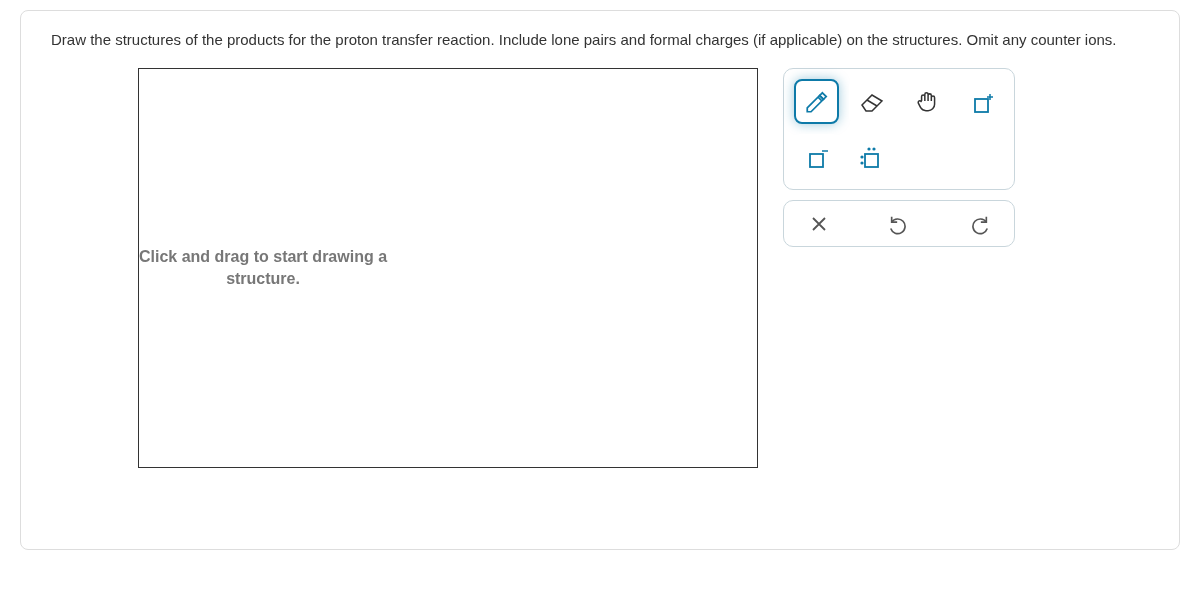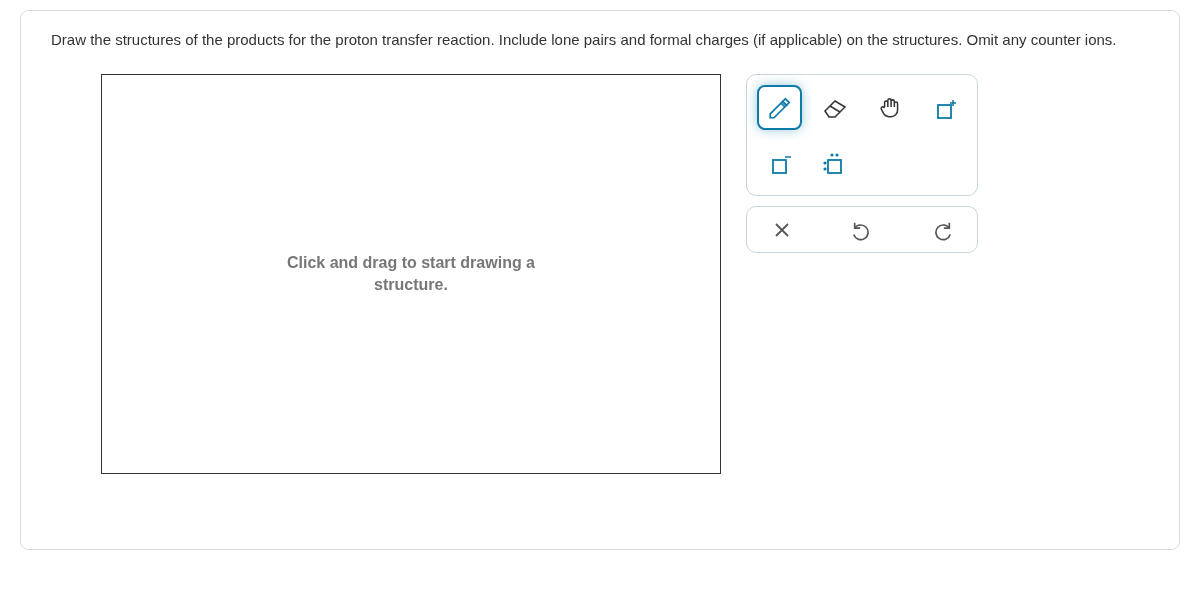--- a/index.html
+++ b/index.html
@@ -13,35 +13,35 @@
     .container {
       border: 1px solid #ddd;
       border-radius: 8px;
       padding: 18px 30px 30px 30px;
       height: 540px;
     }
     .question-text {
       font-size: 15px;
       color: #333;
       line-height: 1.4;
-      margin-bottom: 24px;
+      margin-bottom: 18px;
     }
     .content-row {
       display: flex;
       gap: 25px;
       padding-left: 50px;
     }
     .canvas {
       width: 620px;
       height: 400px;
       border: 1px solid #333;
       display: flex;
       align-items: center;
-      justify-content: center;
       background: #fff;
+      margin-left: 37px;
     }
     .canvas-placeholder {
       text-align: center;
       font-weight: bold;
       color: #777;
       font-size: 16px;
       line-height: 1.4;
       white-space: pre;
     }
     .toolbar {

